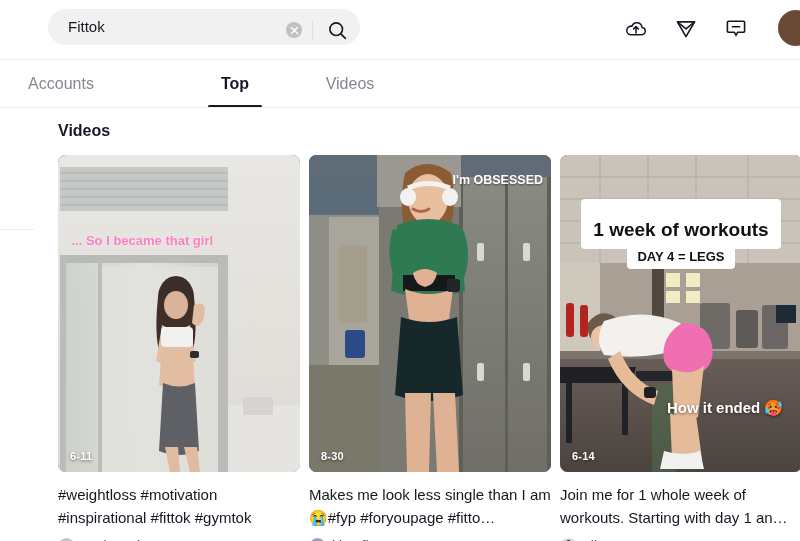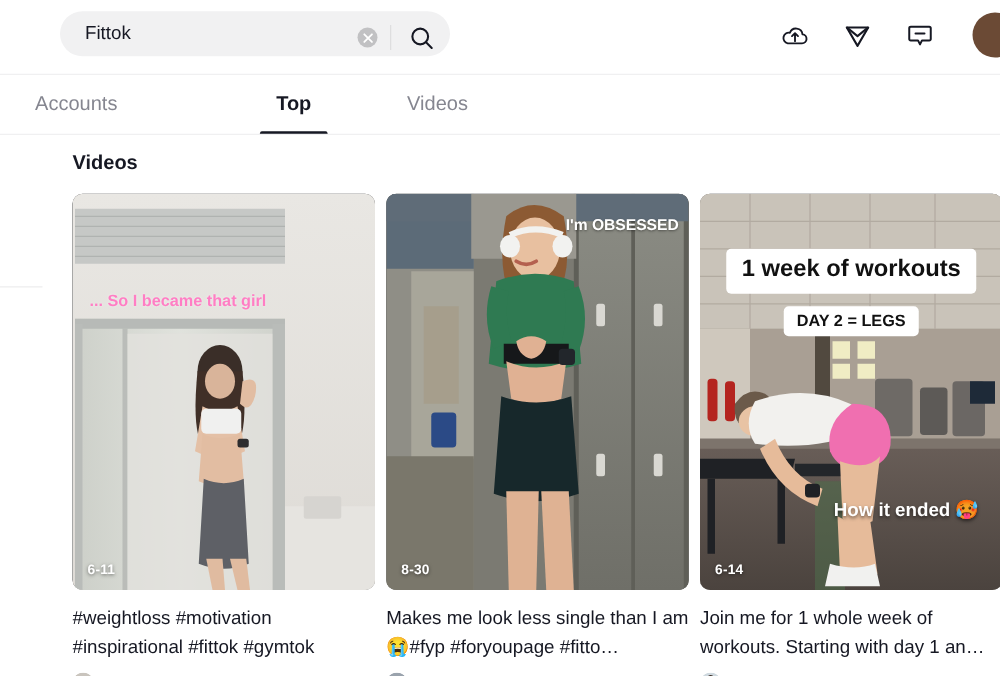--- a/index.html
+++ b/index.html
@@ -123,21 +123,21 @@
   }
   .ov-whitetext-tr {
     position: absolute; right: 8px; top: 18px;
     font-size: 12.5px; font-weight: bold; color: #fff;
     text-shadow: 0 1px 2px rgba(0,0,0,.45);
   }
   .ov-box {
     position: absolute; background: #fff; color: #111;
     border-radius: 4px; font-weight: bold; text-align: center;
   }
-  .ov-box1 { left: 21px; top: 44px; width: 200px; padding: 6px 0 8px; font-size: 19px; }
+  .ov-box1 { left: 21px; top: 44px; width: 200px; padding: 20px 0 8px; font-size: 19px; }
   .ov-box2 { left: 67px; top: 90px; width: 108px; padding: 4px 0 5px; font-size: 13px; }
   .ov-howend {
     position: absolute; left: 50%; transform: translateX(-50%);
     bottom: 55px; font-size: 15px; font-weight: bold; color: #fff;
     text-shadow: 0 1px 3px rgba(0,0,0,.55); white-space: nowrap; margin-left: 44px;
   }
 
   .caption {
     margin-top: 11px;
     font-size: 15px; line-height: 23px; color: #161823;
@@ -422,21 +422,21 @@
           <ellipse cx="44" cy="182" rx="13" ry="12" fill="#e8c3a4"></ellipse>
           <path d="M44 166 q40 -14 76 2 q12 6 10 22 q-36 16 -86 10 q-10 -16 0 -34z" fill="#f2f1ee"></path>
           <path d="M122 168 q26 0 30 22 q4 24 -18 30 q-22 4 -30 -14 q-4 -24 18 -38z" fill="#f06fb0"></path>
           <path d="M112 214 q22 8 32 -4 l-6 52 q-16 6 -24 -2z" fill="#e6bb9a"></path>
           <path d="M110 258 q14 8 26 2 l6 44 h-30z" fill="#e6bb9a"></path>
           <path d="M104 296 q20 6 36 0 l4 18 h-44z" fill="#f1f1ef"></path>
           <path d="M60 196 q12 30 38 40 l-4 14 q-32 -12 -46 -46z" fill="#e6bb9a"></path>
           <rect x="84" y="232" width="12" height="11" rx="3" fill="#1f2125"></rect>
         </svg>
         <div class="ov-box ov-box1">1 week of workouts</div>
-        <div class="ov-box ov-box2">DAY 2 = LEGS</div>
+        <div class="ov-box ov-box2">DAY 4 = LEGS</div>
         <div class="ov-howend">How it ended 🥵</div>
         <div class="date-badge">6-14</div>
       </div>
       <div class="caption">Join me for 1 whole week of workouts. Starting with day 1 an…</div>
       <div class="meta">
         <div class="author">
           <span class="author-av">
             <svg width="17" height="17" viewBox="0 0 17 17" aria-hidden="true">
               <circle cx="8.5" cy="8.5" r="8.5" fill="#cfd9df"></circle>
               <rect x="6" y="4" width="5" height="11" rx="2.4" fill="#e0b896"></rect>

